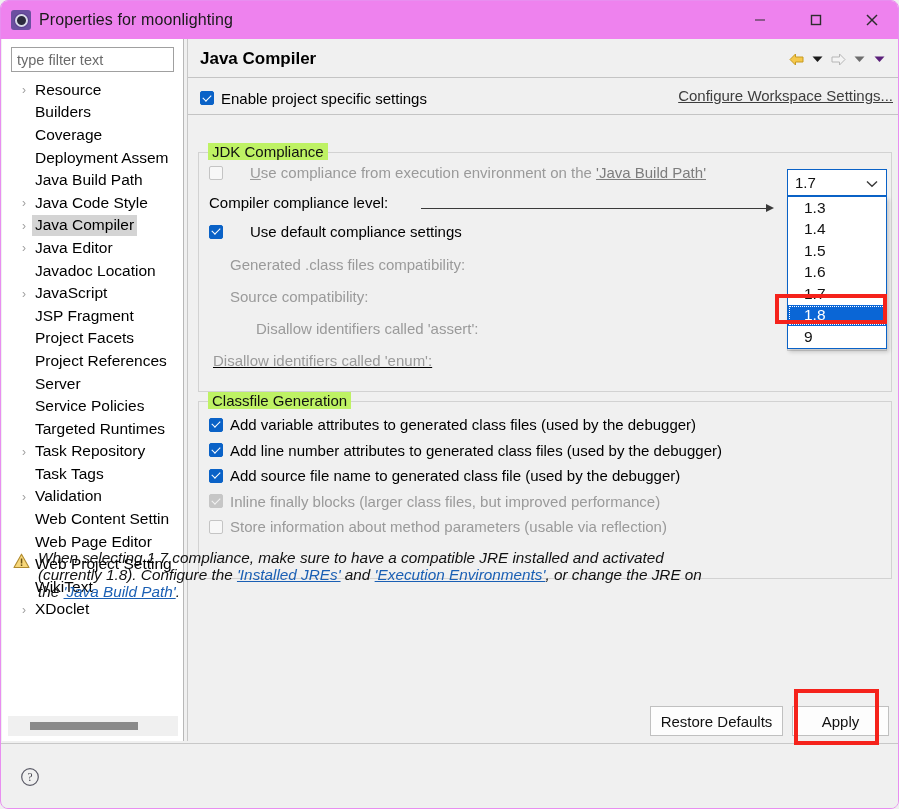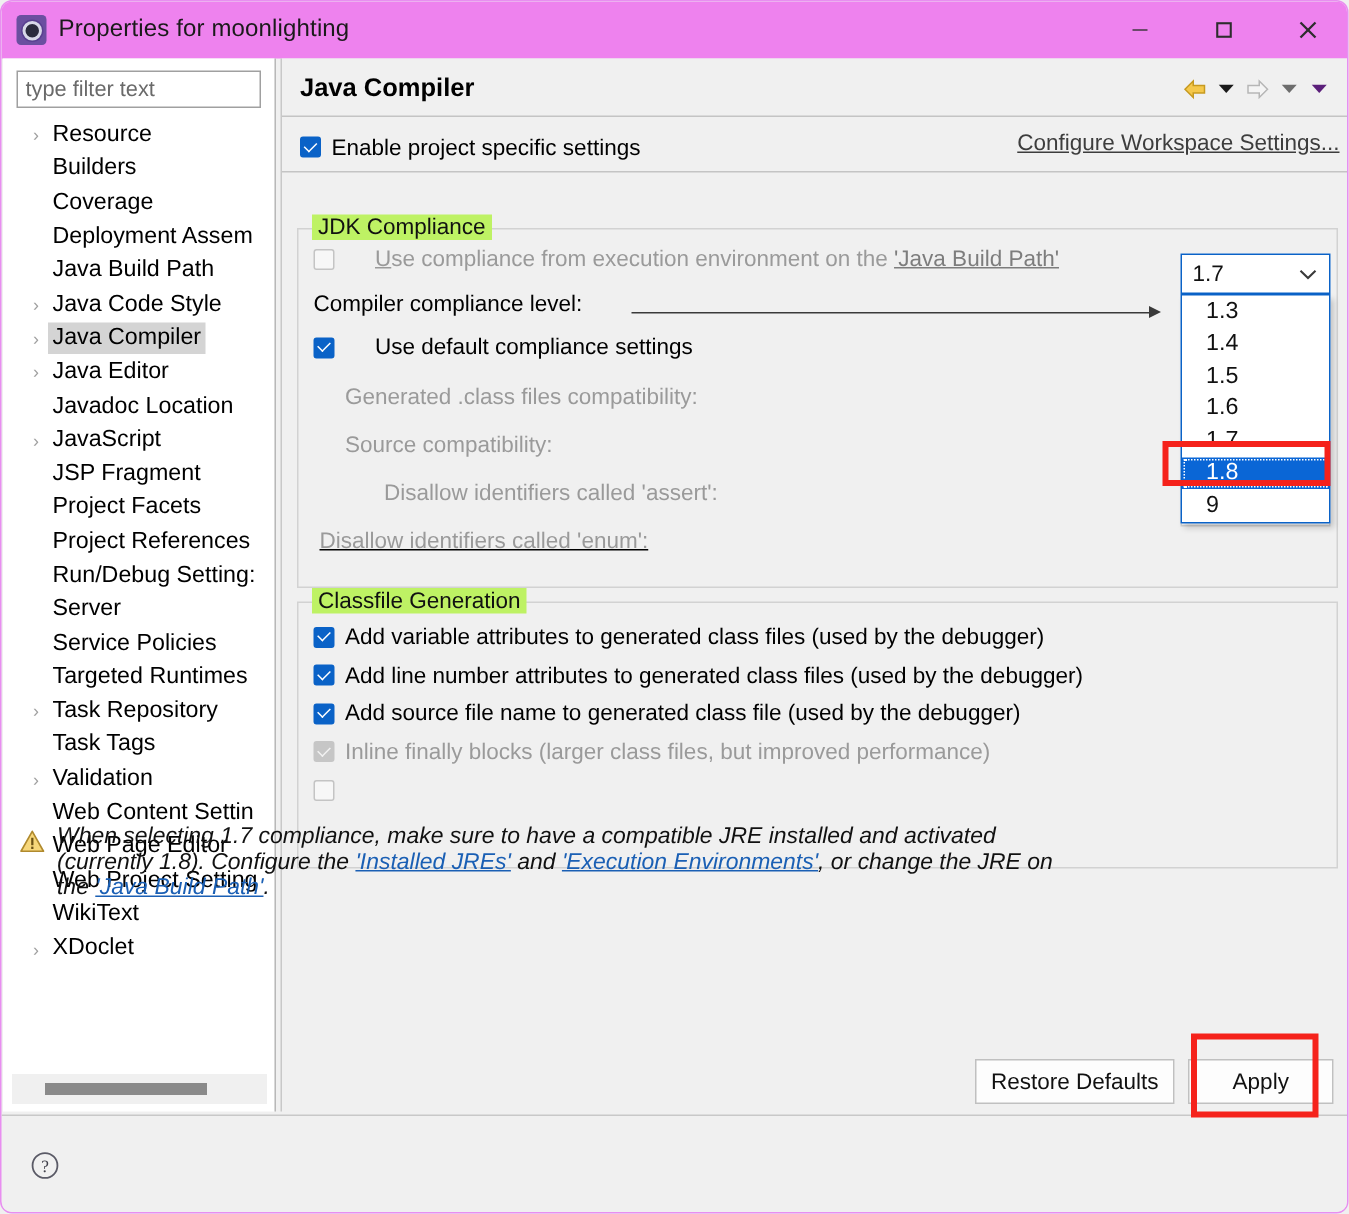--- a/index.html
+++ b/index.html
@@ -442,24 +442,20 @@
           <span class="twisty empty">›</span>
           <span class="tree-label">JSP Fragment</span>
         </div>
         <div class="tree-item">
           <span class="twisty empty">›</span>
           <span class="tree-label">Project Facets</span>
         </div>
         <div class="tree-item">
           <span class="twisty empty">›</span>
           <span class="tree-label">Project References</span>
-        </div>
-        <div class="tree-item">
-          <span class="twisty empty">›</span>
-          <span class="tree-label">Run/Debug Setting:</span>
         </div>
         <div class="tree-item">
           <span class="twisty empty">›</span>
           <span class="tree-label">Server</span>
         </div>
         <div class="tree-item">
           <span class="twisty empty">›</span>
           <span class="tree-label">Service Policies</span>
         </div>
         <div class="tree-item">
@@ -596,20 +592,21 @@
           <div style="display: flex; align-items: center; height: 25.5px; white-space: nowrap;">
             <span class="cb on"></span>
             <span class="cb-text">Add source file name to generated class file (used by the debugger)</span>
           </div>
           <div style="display: flex; align-items: center; height: 25.5px; white-space: nowrap;">
             <span class="cb disabled-on"></span>
             <span class="cb-text dim">Inline finally blocks (larger class files, but improved performance)</span>
           </div>
           <div style="display: flex; align-items: center; height: 25.5px; white-space: nowrap;">
             <span class="cb disabled-off"></span>
+            <span class="cb-text dim">Store information about method parameters (usable via reflection)</span>
           </div>
         </div>
     </div>
 
   </div>
 
   <div class="combo-disabled">
     <span class="val">Error</span>
     <span class="chev">
       <svg width="11" height="7" viewBox="0 0 11 7">

